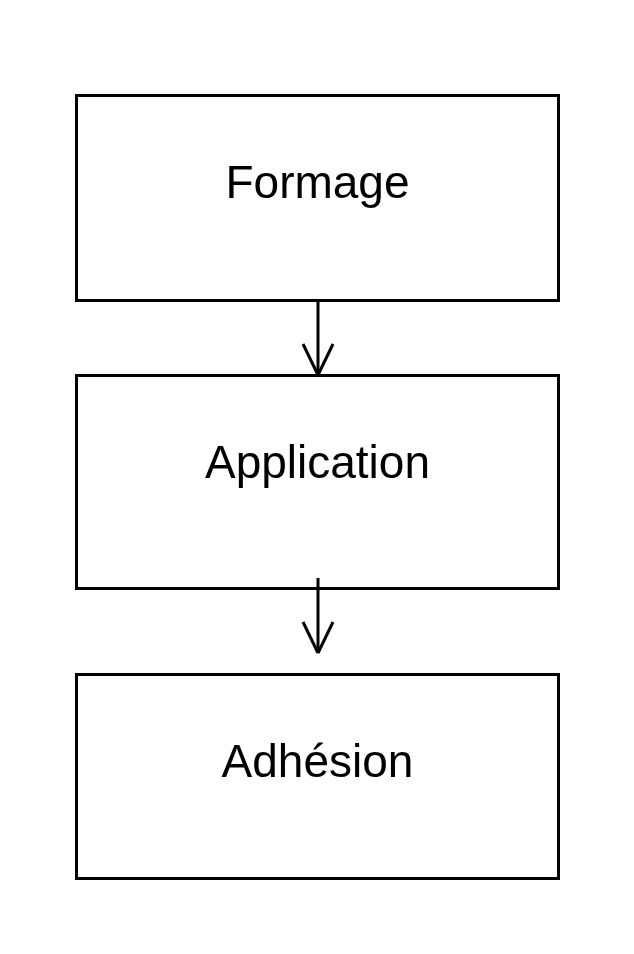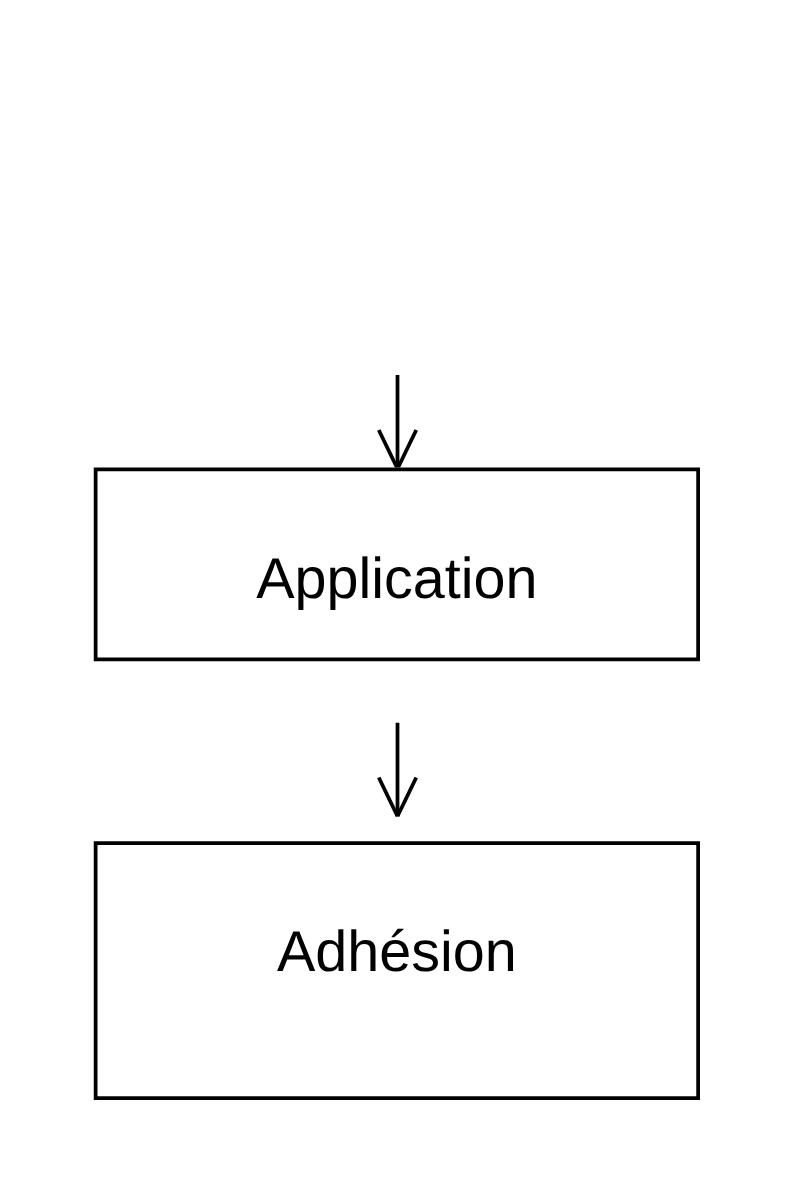--- a/index.html
+++ b/index.html
@@ -25,21 +25,21 @@
   }
   .flow-node {
     position: absolute;
     left: 75px;
     width: 485px;
     box-sizing: border-box;
     background: #ffffff;
     border: 3px solid #000000;
   }
   #node-0 { top: 94px;  height: 208px; }
-  #node-1 { top: 374px; height: 155px; }
+  #node-1 { top: 374px; height: 216px; }
   #node-2 { top: 653px; height: 207px; margin-top: 20px; }
 
   .flow-node-label {
     position: absolute;
     left: 0;
     right: 0;
     text-align: center;
     color: #000000;
     font-size: 46px;
     font-weight: 400;
@@ -65,20 +65,23 @@
     display: block;
     width: 60px;
     height: 76px;
   }
 </style>
 </head>
 <body>
 
 <div id="diagram-canvas">
 
+  <div class="flow-node" id="node-0">
+    <span class="flow-node-label">Formage</span>
+  </div>
 
   <div class="flow-connector" id="connector-0">
     <svg viewBox="0 0 60 76" xmlns="http://www.w3.org/2000/svg">
       <line x1="30" y1="0" x2="30" y2="75" stroke="#000000" stroke-width="3"></line>
       <line x1="30" y1="75" x2="15" y2="44" stroke="#000000" stroke-width="3"></line>
       <line x1="30" y1="75" x2="45" y2="44" stroke="#000000" stroke-width="3"></line>
     </svg>
   </div>
 
   <div class="flow-node" id="node-1">

